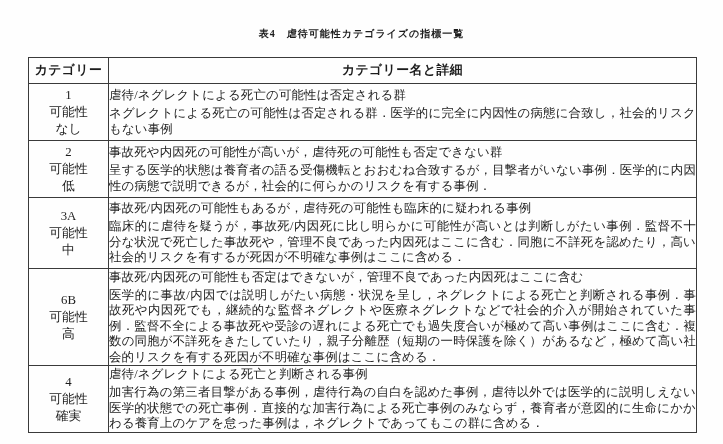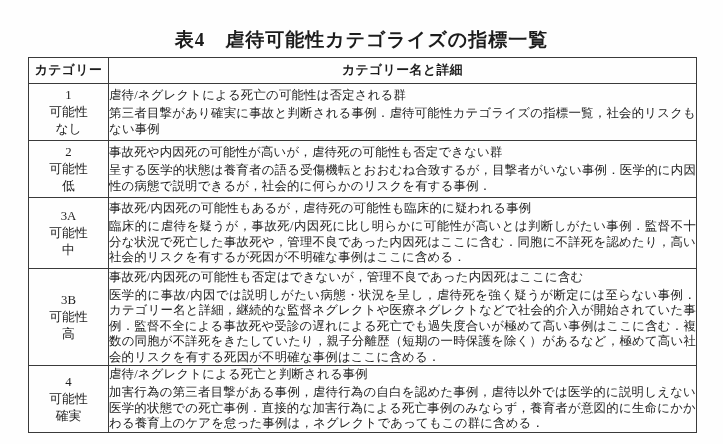--- a/index.html
+++ b/index.html
@@ -15,21 +15,21 @@
     font-family: "Liberation Serif", "DejaVu Serif", serif;
     color: #1c1c1c;
     overflow: hidden;
   }
   .doc-title {
     position: absolute;
     top: 27px;
     left: 0;
     width: 100%;
     text-align: center;
-    font-size: 19px;
+    font-size: 10px;
     font-weight: 600;
     letter-spacing: 1px;
   }
   table.main {
     position: absolute;
     top: 57px;
     left: 28px;
     width: 669px;
     border-collapse: collapse;
     table-layout: fixed;
@@ -116,21 +116,21 @@
     </thead>
     <tbody>
       <tr class="r1">
         <td class="cat">
           <div>1</div>
           <div>可能性</div>
           <div>なし</div>
         </td>
         <td class="det">
           <div class="gtitle">虐待/ネグレクトによる死亡の可能性は否定される群</div>
-          <div class="gdetail">第三者目撃があり確実に事故と判断される事例．虐待可能性カテゴライズの指標一覧，社会的リスクもない事例</div>
+          <div class="gdetail">ネグレクトによる死亡の可能性は否定される群．医学的に完全に内因性の病態に合致し，社会的リスクもない事例</div>
         </td>
       </tr>
       <tr class="r2">
         <td class="cat">
           <div>2</div>
           <div>可能性</div>
           <div>低</div>
         </td>
         <td class="det">
           <div class="gtitle">事故死や内因死の可能性が高いが，虐待死の可能性も否定できない群</div>
@@ -143,27 +143,27 @@
           <div>可能性</div>
           <div>中</div>
         </td>
         <td class="det">
           <div class="gtitle">事故死/内因死の可能性もあるが，虐待死の可能性も臨床的に疑われる事例</div>
           <div class="gdetail">臨床的に虐待を疑うが，事故死/内因死に比し明らかに可能性が高いとは判断しがたい事例．監督不十分な状況で死亡した事故死や，管理不良であった内因死はここに含む．同胞に不詳死を認めたり，高い社会的リスクを有するが死因が不明確な事例はここに含める．</div>
         </td>
       </tr>
       <tr class="r4">
         <td class="cat">
-          <div>3B</div>
+          <div>6B</div>
           <div>可能性</div>
           <div>高</div>
         </td>
         <td class="det">
           <div class="gtitle">事故死/内因死の可能性も否定はできないが，管理不良であった内因死はここに含む</div>
-          <div class="gdetail">医学的に事故/内因では説明しがたい病態・状況を呈し，虐待死を強く疑うが断定には至らない事例．カテゴリー名と詳細，継続的な監督ネグレクトや医療ネグレクトなどで社会的介入が開始されていた事例．監督不全による事故死や受診の遅れによる死亡でも過失度合いが極めて高い事例はここに含む．複数の同胞が不詳死をきたしていたり，親子分離歴（短期の一時保護を除く）があるなど，極めて高い社会的リスクを有する死因が不明確な事例はここに含める．</div>
+          <div class="gdetail">医学的に事故/内因では説明しがたい病態・状況を呈し，ネグレクトによる死亡と判断される事例．事故死や内因死でも，継続的な監督ネグレクトや医療ネグレクトなどで社会的介入が開始されていた事例．監督不全による事故死や受診の遅れによる死亡でも過失度合いが極めて高い事例はここに含む．複数の同胞が不詳死をきたしていたり，親子分離歴（短期の一時保護を除く）があるなど，極めて高い社会的リスクを有する死因が不明確な事例はここに含める．</div>
         </td>
       </tr>
       <tr class="r5">
         <td class="cat">
           <div>4</div>
           <div>可能性</div>
           <div>確実</div>
         </td>
         <td class="det">
           <div class="gtitle">虐待/ネグレクトによる死亡と判断される事例</div>

